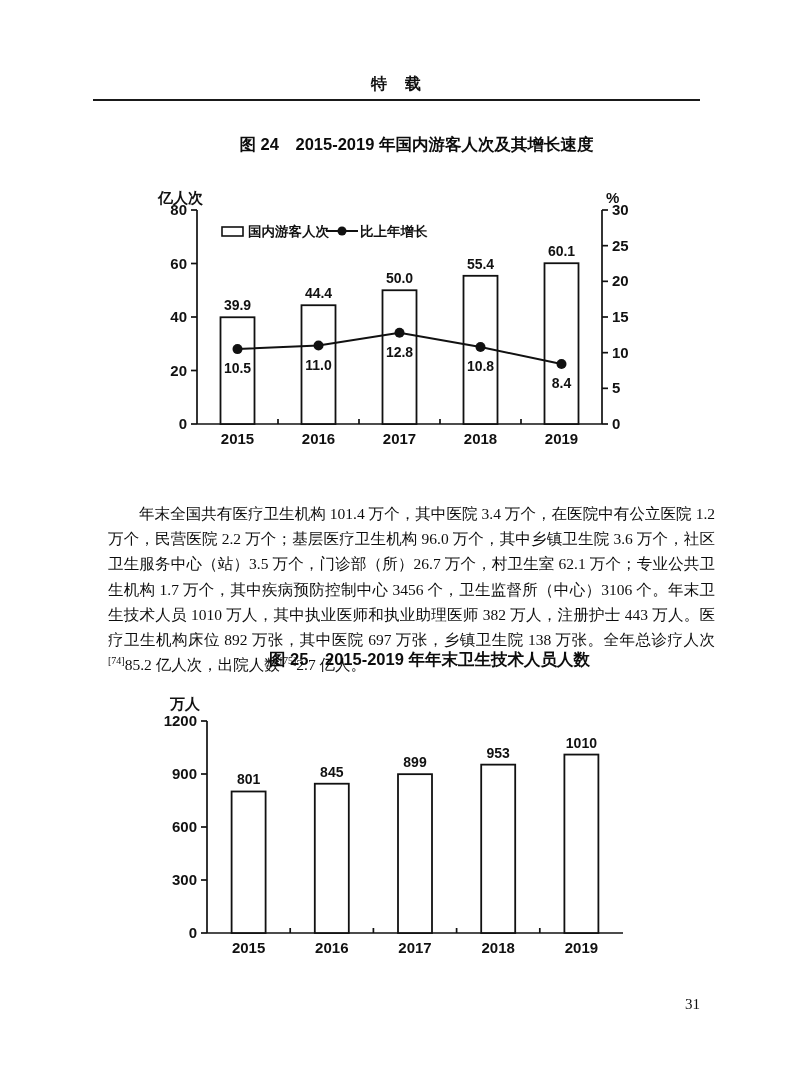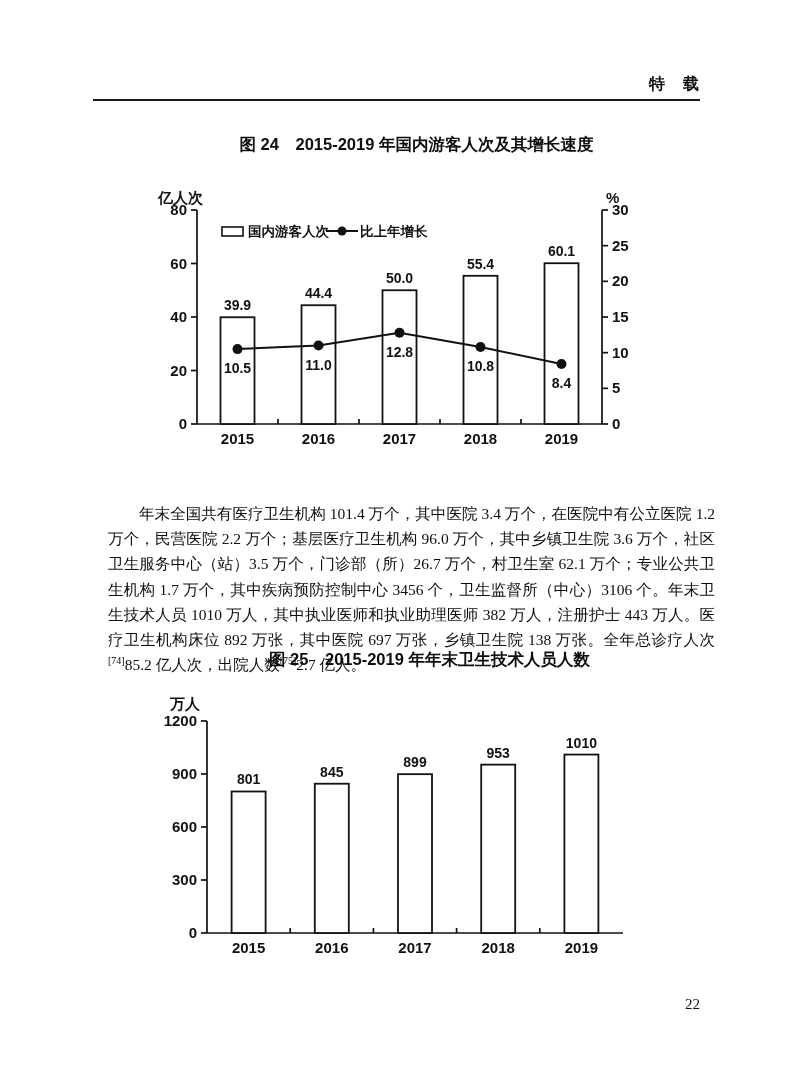--- a/index.html
+++ b/index.html
@@ -1,21 +1,21 @@
 <!DOCTYPE html>
 <html><head>
 <meta charset="utf-8">
 <style>
   html,body{margin:0;padding:0;background:#e8e8e8;}
   .page{
     position:relative;width:793px;height:1077px;margin:0 auto;background:#ffffff;
     font-family:"Liberation Serif","DejaVu Serif",serif;color:#111;overflow:hidden;
   }
   .running-head{
-    position:absolute;left:93px;top:74px;width:607px;text-align:right;
+    position:absolute;left:93px;top:74px;width:607px;text-align:center;
     font:700 16px "Liberation Sans","DejaVu Sans",sans-serif;letter-spacing:1px;
   }
   .head-rule{position:absolute;left:93px;top:99px;width:607px;height:2px;background:#1a1a1a;}
   .fig-title{
     position:absolute;left:16px;width:793px;margin:4px;text-align:center;
     font:700 16.5px "Liberation Sans","DejaVu Sans",sans-serif;color:#0d0d0d;
   }
   #fig24-title{top:130px;}
   #fig25-title{top:645px;padding-left:13px;}
   .chart{position:absolute;left:150px;}
@@ -159,15 +159,15 @@
         <text x="181.8" y="81.71666666666667" text-anchor="middle" font-size="14">845</text>
         <rect x="248" y="79.17666666666668" width="34" height="158.82333333333332" fill="#ffffff" stroke="#111111" stroke-width="1.8"></rect>
         <text x="265" y="72.17666666666668" text-anchor="middle" font-size="14">899</text>
         <rect x="331.2" y="69.63666666666666" width="34" height="168.36333333333334" fill="#ffffff" stroke="#111111" stroke-width="1.8"></rect>
         <text x="348.2" y="62.636666666666656" text-anchor="middle" font-size="14">953</text>
         <rect x="414.40000000000003" y="59.56666666666666" width="34" height="178.43333333333334" fill="#ffffff" stroke="#111111" stroke-width="1.8"></rect>
         <text x="431.40000000000003" y="52.56666666666666" text-anchor="middle" font-size="14">1010</text>
       </g>
     </svg>
 
-  <div class="page-number">22</div>
+  <div class="page-number">31</div>
 
 </div>
 
 </body></html>

